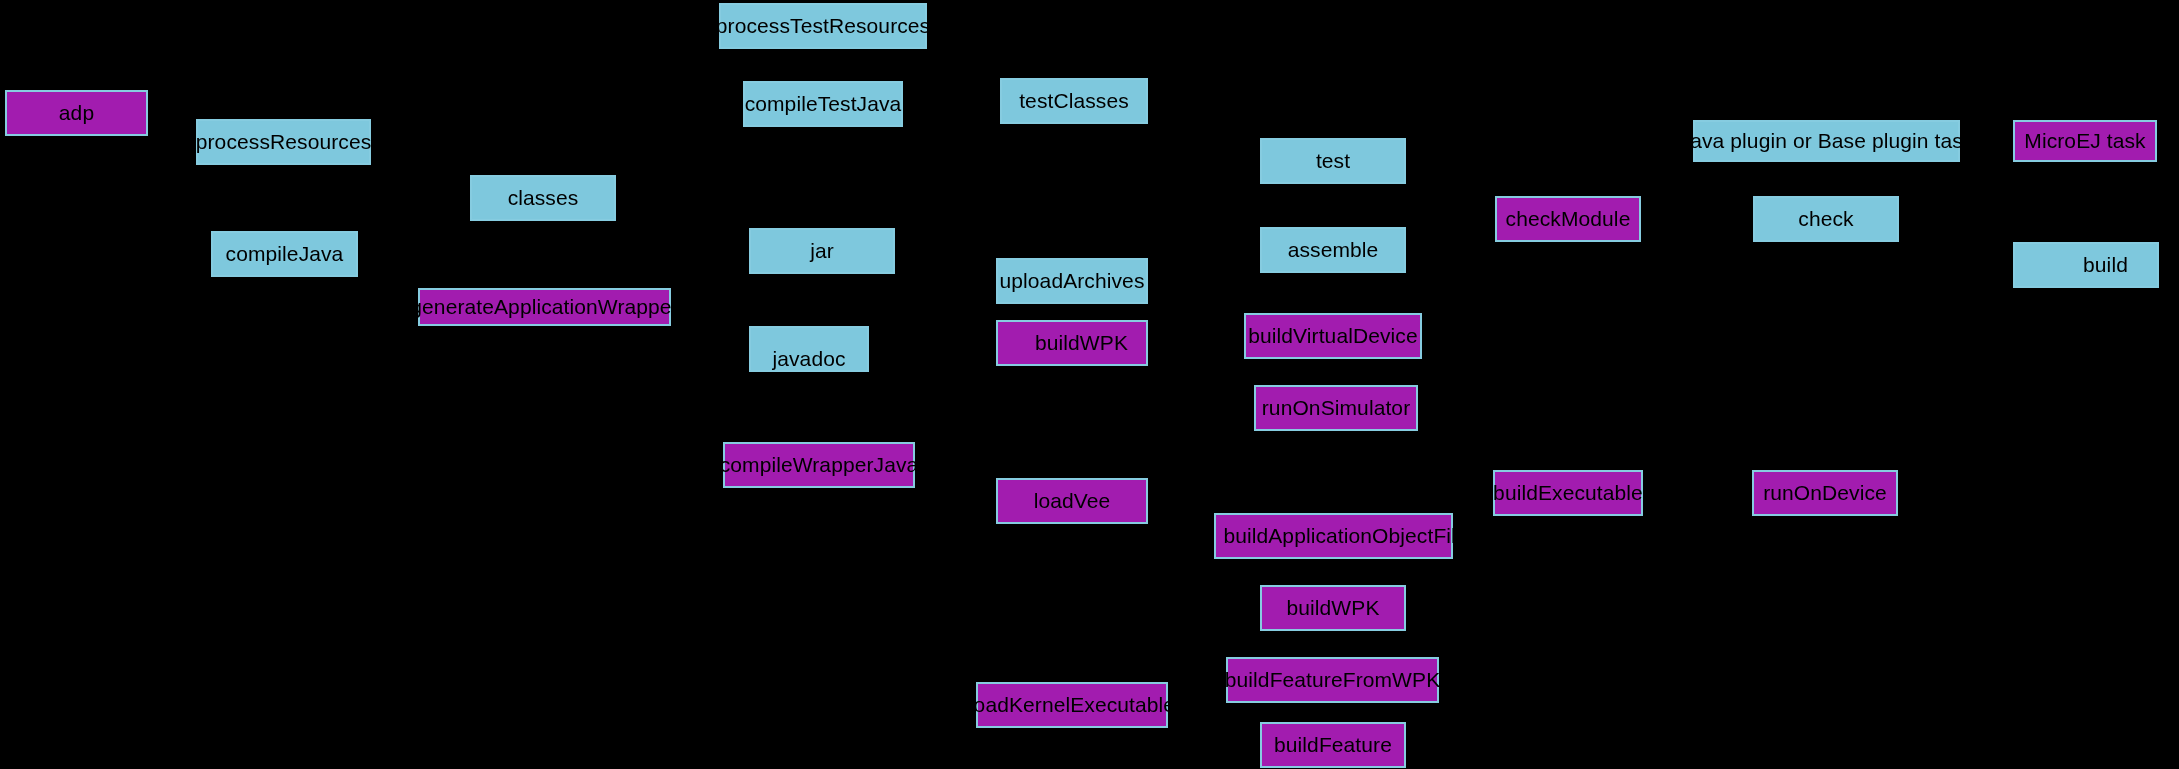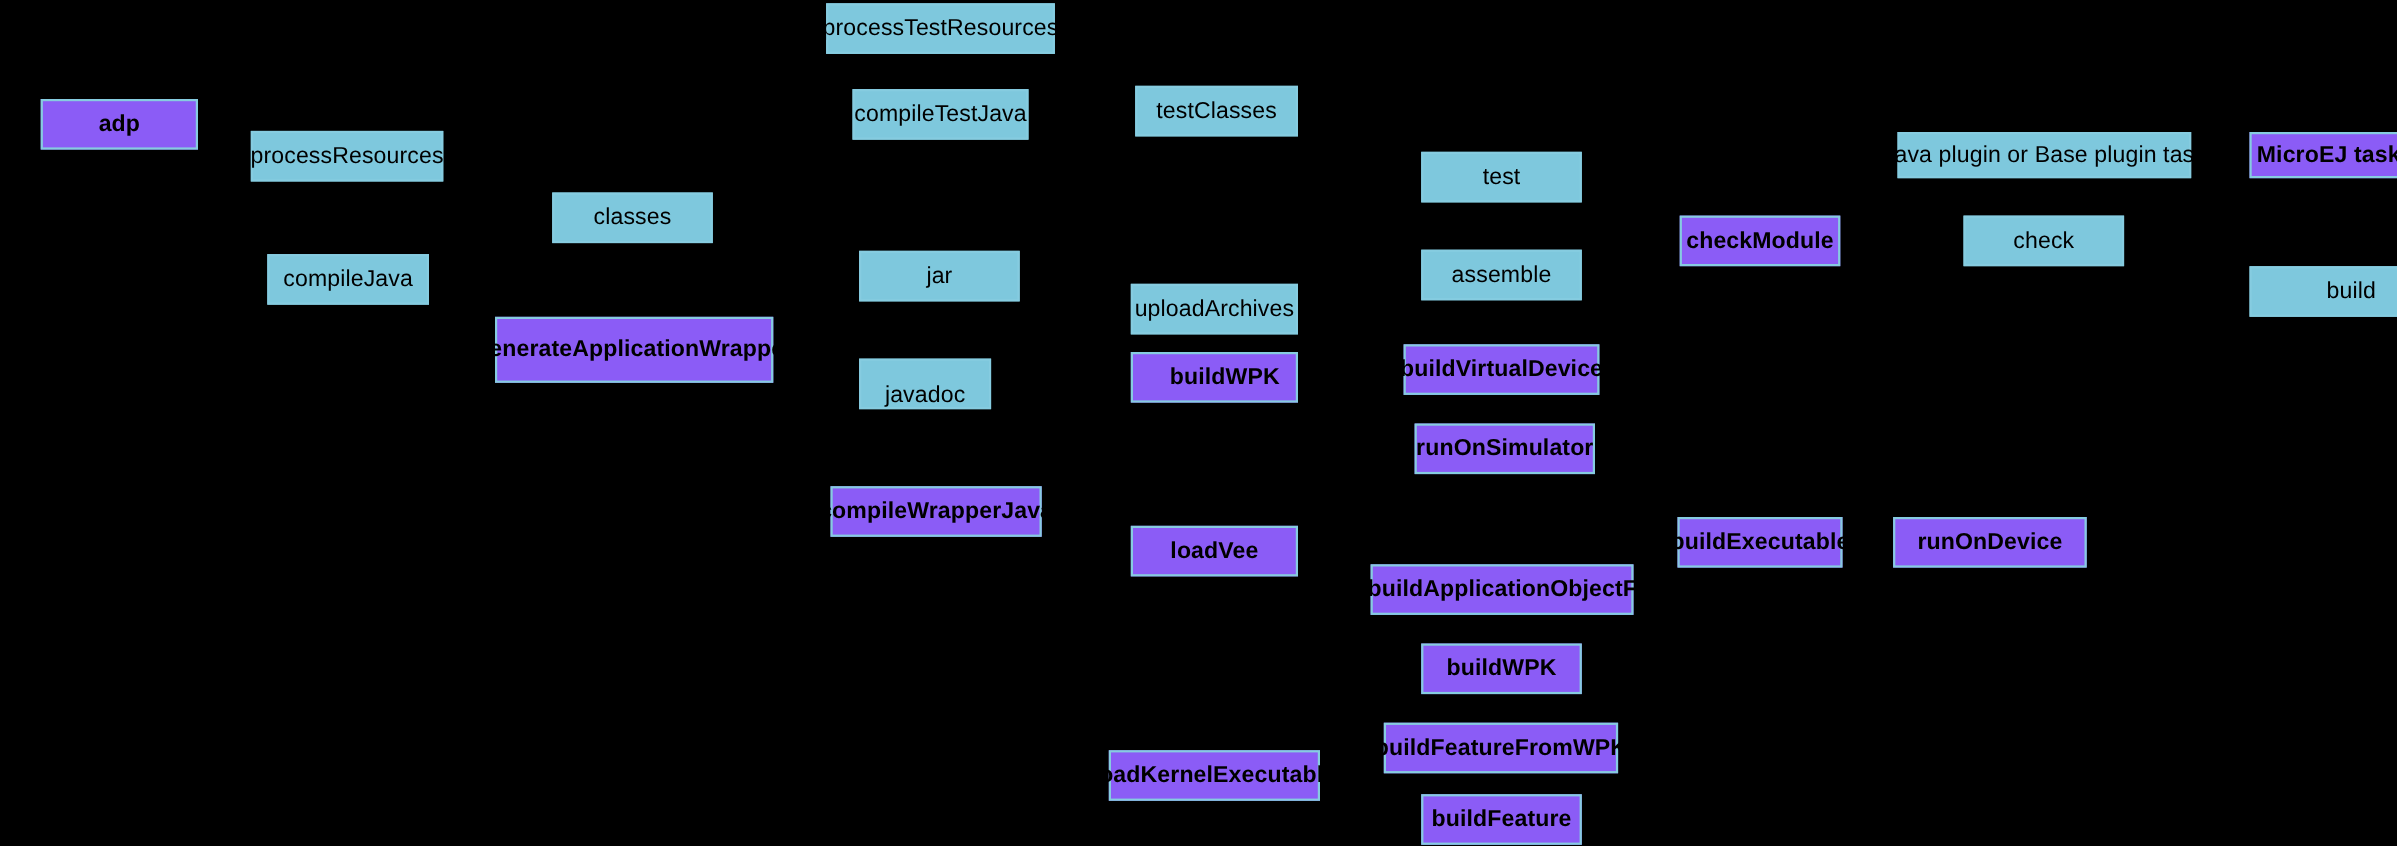--- a/index.html
+++ b/index.html
@@ -31,24 +31,23 @@
     align-items: center;
     justify-content: center;
     border: 2px solid #86cce0;
     color: #000000;
     font-size: 21px;
     line-height: 1.1;
     letter-spacing: 0.1px;
     white-space: nowrap;
     text-align: center;
     cursor: default;
-    margin-left: 32px;
   }
   .node.java    { background: #7ec8dd; }
-  .node.microej { background: #8b5cf6; font-weight: bold; }
+  .node.microej { background: #a21caf; }
   .node-label {
     display: block;
     pointer-events: none;
   }
 </style>
 </head>
 <body>
 
 <div id="canvas">
   <svg class="edge-layer" viewBox="0 0 2179 769" preserveAspectRatio="none" aria-hidden="true">
@@ -98,21 +97,21 @@
       </div>
       <div class="node java" style="left: 196px; top: 119px; width: 175px; height: 46px;">
         <span class="node-label">processResources</span>
       </div>
       <div class="node java" style="left: 211px; top: 231px; width: 147px; height: 46px;">
         <span class="node-label">compileJava</span>
       </div>
       <div class="node java" style="left: 470px; top: 175px; width: 146px; height: 46px;">
         <span class="node-label">classes</span>
       </div>
-      <div class="node microej" style="left: 418px; top: 288px; width: 253px; height: 60px;">
+      <div class="node microej" style="left: 418px; top: 288px; width: 253px; height: 38px;">
         <span class="node-label">generateApplicationWrapper</span>
       </div>
       <div class="node java" style="left: 719px; top: 3px; width: 208px; height: 46px;">
         <span class="node-label">processTestResources</span>
       </div>
       <div class="node java" style="left: 743px; top: 81px; width: 160px; height: 46px;">
         <span class="node-label">compileTestJava</span>
       </div>
       <div class="node java" style="left: 749px; top: 228px; width: 146px; height: 46px;">
         <span class="node-label">jar</span>
@@ -164,21 +163,21 @@
       </div>
       <div class="node microej" style="left: 1495px; top: 196px; width: 146px; height: 46px;">
         <span class="node-label">checkModule</span>
       </div>
       <div class="node microej" style="left: 1493px; top: 470px; width: 150px; height: 46px;">
         <span class="node-label">buildExecutable</span>
       </div>
       <div class="node java" style="left: 1753px; top: 196px; width: 146px; height: 46px;">
         <span class="node-label">check</span>
       </div>
-      <div class="node microej" style="left: 1689px; top: 470px; width: 176px; height: 46px;">
+      <div class="node microej" style="left: 1752px; top: 470px; width: 146px; height: 46px;">
         <span class="node-label">runOnDevice</span>
       </div>
       <div class="node java" style="left: 2013px; top: 242px; width: 146px; height: 46px; padding-left: 39px;">
         <span class="node-label">build</span>
       </div>
     </div>
   <div id="legend">
       <div class="node java" style="left: 1693px; top: 120px; width: 267px; height: 42px;">
         <span class="node-label">Java plugin or Base plugin task</span>
       </div>

